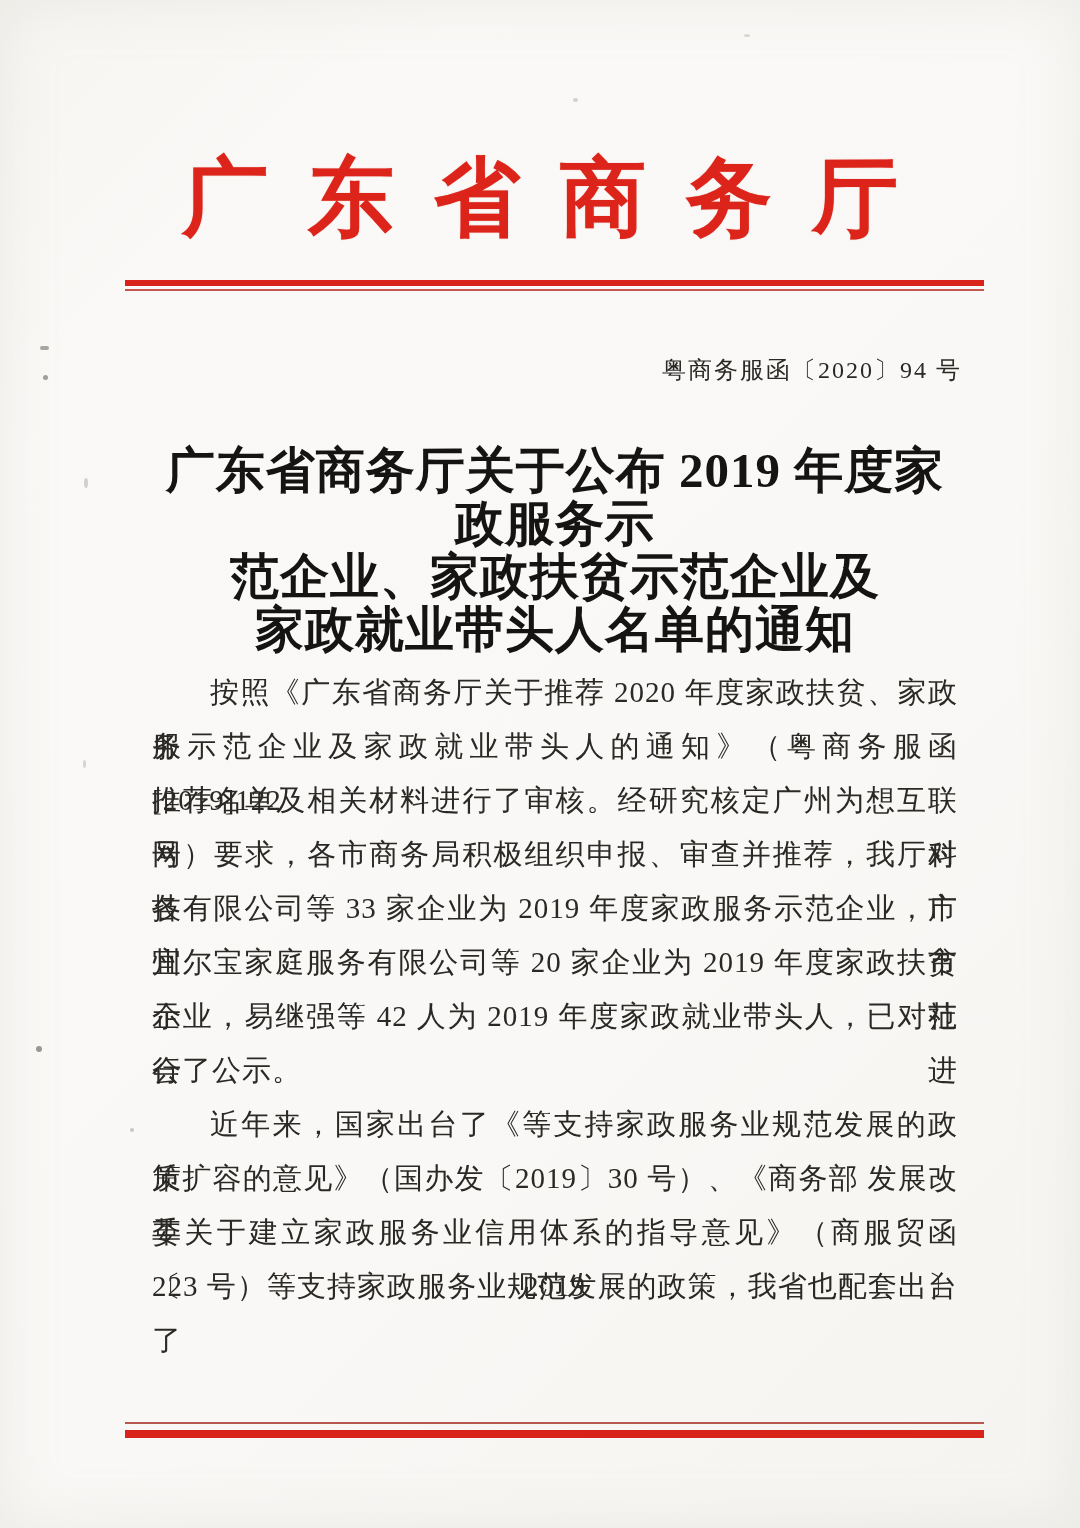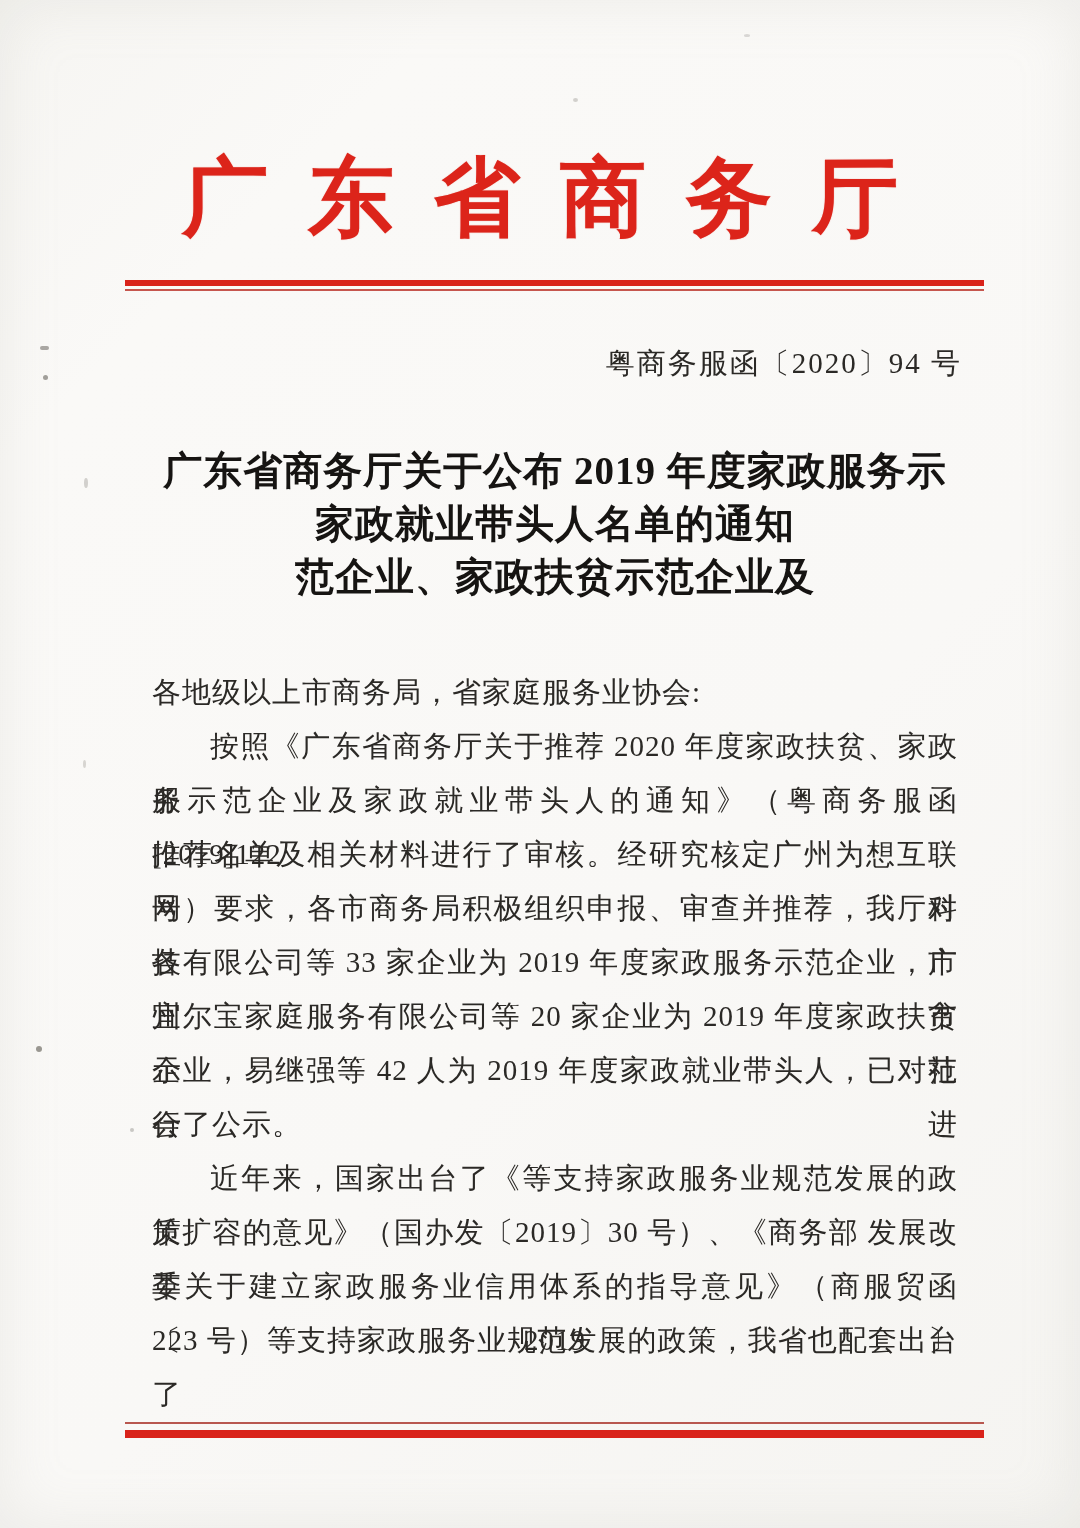--- a/index.html
+++ b/index.html
@@ -21,28 +21,28 @@
     white-space:nowrap;
     text-shadow:0 0 1px rgba(220,36,26,0.5);
   }
   .rule-top{position:absolute;left:125px;top:280px;width:859px;}
   .rule-top .thick{height:6px;background:#d9231a;}
   .rule-top .thin{height:2px;background:#c6564e;margin-top:3px;}
   .rule-bottom{position:absolute;left:125px;top:1422px;width:859px;}
   .rule-bottom .thin{height:2px;background:#b8574f;}
   .rule-bottom .thick{height:8px;background:#d9231a;margin-top:6px;}
   .docnum{
-    position:absolute;top:344px;right:118px;
-    font-size:29px;color:#2b2926;
+    position:absolute;top:354px;right:118px;
+    font-size:24px;color:#2b2926;
     letter-spacing:2px;white-space:nowrap;
   }
   .title{
     position:absolute;top:444px;left:152px;width:806px;
     text-align:center;
-    font-size:39px;line-height:53px;font-weight:bold;
+    font-size:49px;line-height:53px;font-weight:bold;
     color:#161412;
     letter-spacing:1px;
   }
   .body-text{
     position:absolute;top:665px;left:152px;width:806px;
     font-size:29px;color:#2b2926;
   }
   .body-text .line{
     height:54px;line-height:54px;
     letter-spacing:1px;
@@ -71,26 +71,25 @@
 
   <div class="rule-top">
     <div class="thick"></div>
     <div class="thin"></div>
   </div>
 
   <div class="docnum">粤商务服函〔2020〕94 号</div>
 
   <div class="title">
     <div>广东省商务厅关于公布 2019 年度家政服务示</div>
+    <div>范企业、家政扶贫示范企业及</div>
     <div>家政就业带头人名单的通知</div>
-    <div>范企业、家政扶贫示范企业及</div>
   </div>
 
   <div class="body-text" id="body-text">
-      <div class="line">各地级以上市商务局，省家庭服务业协会:</div>
       <div class="line indent fill">按照《广东省商务厅关于推荐 2020 年度家政扶贫、家政服</div>
       <div class="line fill">务示范企业及家政就业带头人的通知》（粤商务服函[2019]122</div>
       <div class="line fill">推荐名单及相关材料进行了审核。经研究核定广州为想互联网科</div>
       <div class="line fill">号）要求，各市商务局积极组织申报、审查并推荐，我厅对各市</div>
       <div class="line fill">技有限公司等 33 家企业为 2019 年度家政服务示范企业，广州市</div>
       <div class="line fill">宜尔宝家庭服务有限公司等 20 家企业为 2019 年度家政扶贫示范</div>
       <div class="line fill">企业，易继强等 42 人为 2019 年度家政就业带头人，已对社会进</div>
       <div class="line">行了公示。</div>
       <div class="line indent fill">近年来，国家出台了《等支持家政服务业规范发展的政策</div>
       <div class="line fill">质扩容的意见》（国办发〔2019〕30 号）、《商务部 发展改革</div>

